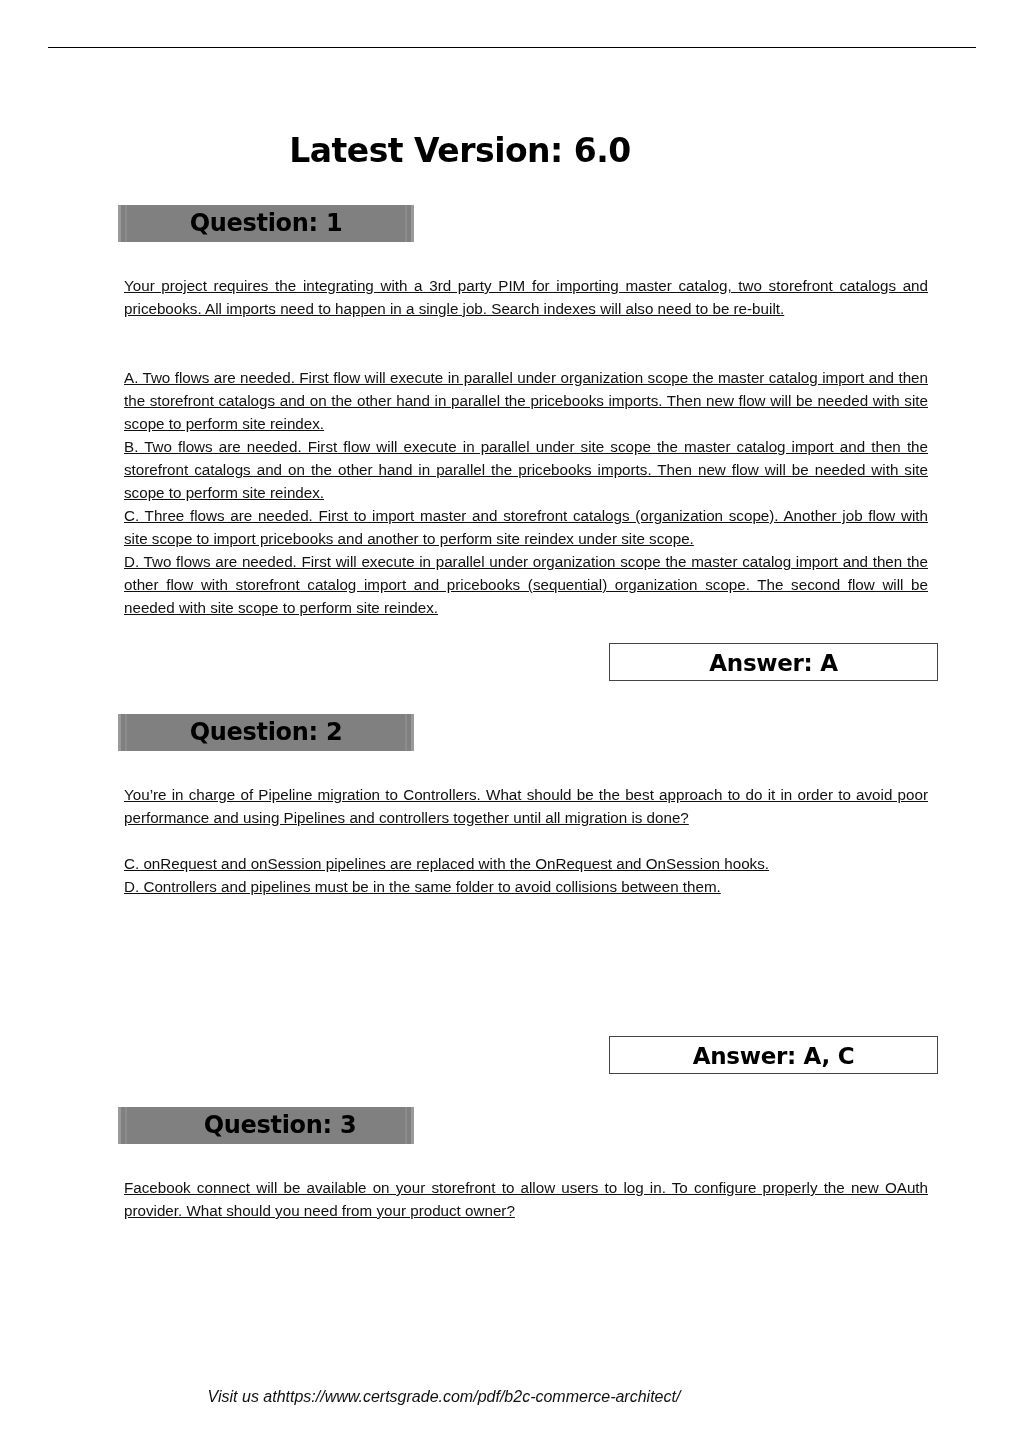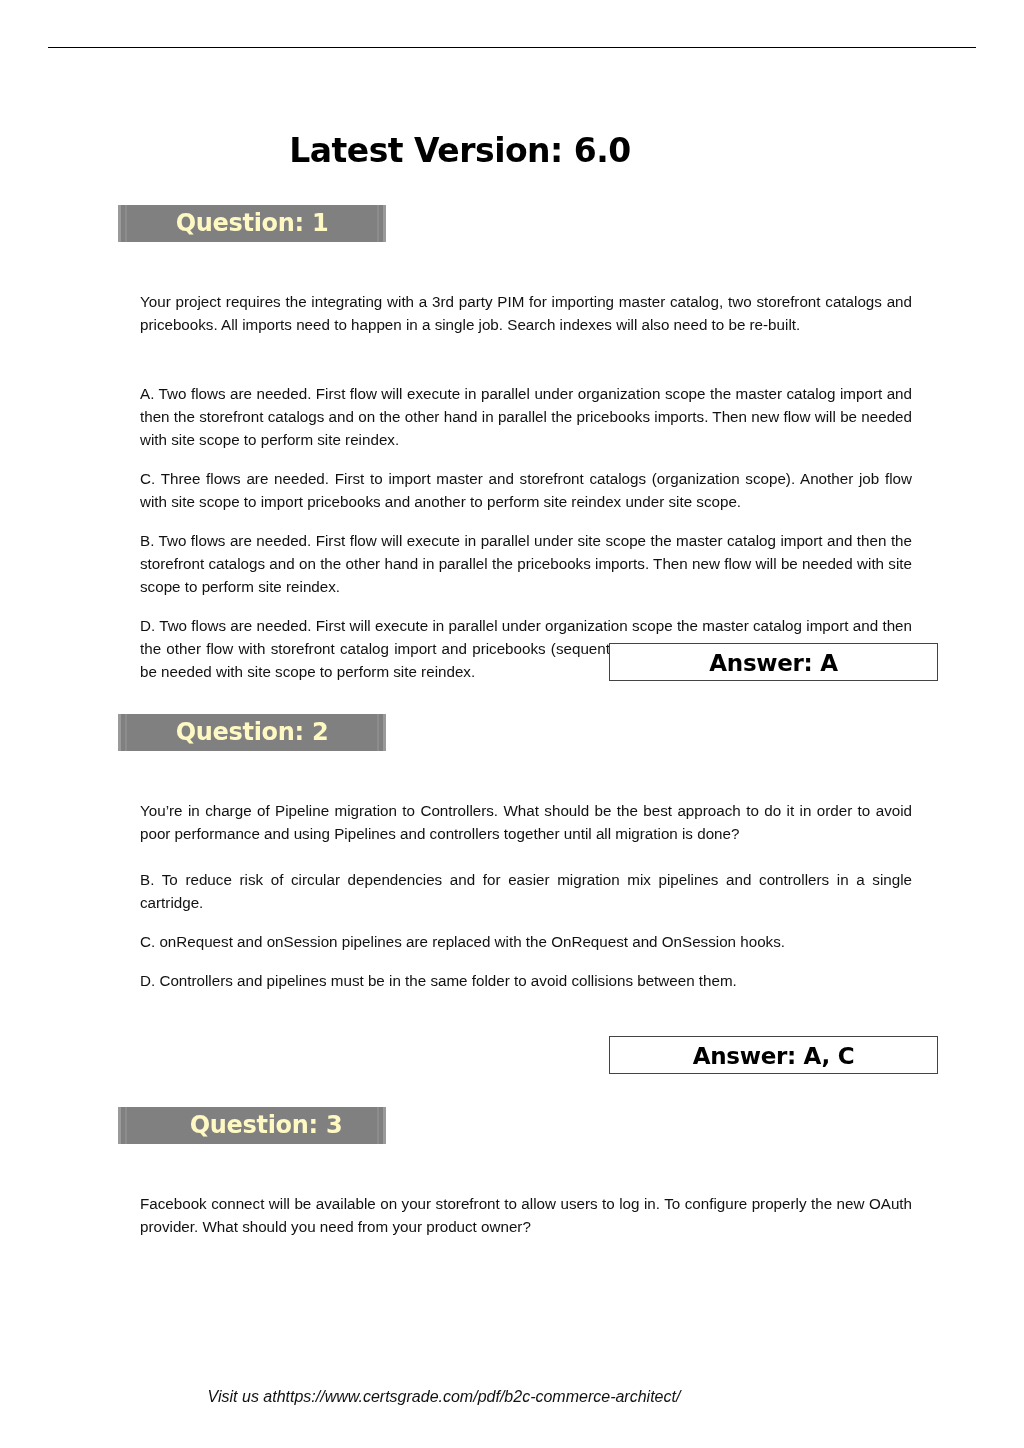--- a/index.html
+++ b/index.html
@@ -32,27 +32,27 @@
       font-family: "DejaVu Sans", sans-serif;
       font-weight: bold;
       font-size: 33px;
       letter-spacing: -0.5px;
       color: #000000;
       line-height: 50px;
     }
     .q-header {
       position: absolute;
       left: 118px;
-      width: 268px;
+      width: 296px;
       height: 37px;
       background: #808080;
       box-sizing: border-box;
       border-left: 3px solid #9a9a9a;
       border-right: 3px solid #9a9a9a;
-      color: #fef9c3;
+      color: #000000;
       font-family: "DejaVu Sans", sans-serif;
       font-weight: bold;
       font-size: 24px;
       line-height: 37px;
       text-align: center;
       letter-spacing: -0.3px;
     }
     .q-header::before, .q-header::after {
       content: "";
       position: absolute;
@@ -69,22 +69,23 @@
       left: 124px;
       width: 804px;
       font-family: "Liberation Sans", sans-serif;
       font-size: 15.2px;
       line-height: 23px;
       text-align: justify;
       color: #111111;
       margin: 0;
     }
     .body-text p {
-      margin: 16px;
+      margin: 0;
       text-align: justify;
+      text-decoration: underline;
     }
     .answer-box {
       position: absolute;
       left: 609px;
       width: 329px;
       height: 38px;
       box-sizing: border-box;
       border: 1px solid #444444;
       background: #ffffff;
       text-align: center;
@@ -117,37 +118,36 @@
 <div class="q-header" style="top:205px;">
   <span>Question: 1</span>
 </div>
 
 <div class="body-text" style="top:274px;">
   <p>Your project requires the integrating with a 3rd party PIM for importing master catalog, two storefront catalogs and pricebooks. All imports need to happen in a single job. Search indexes will also need to be re-built.</p>
 </div>
 
 <div class="body-text" style="top:366px;">
   <p>A. Two flows are needed. First flow will execute in parallel under organization scope the master catalog import and then the storefront catalogs and on the other hand in parallel the pricebooks imports. Then new flow will be needed with site scope to perform site reindex.</p>
+  <p>B. Two flows are needed. First flow will execute in parallel under site scope the master catalog import and then the storefront catalogs and on the other hand in parallel the pricebooks imports. Then new flow will be needed with site scope to perform site reindex.</p>
   <p>C. Three flows are needed. First to import master and storefront catalogs (organization scope). Another job flow with site scope to import pricebooks and another to perform site reindex under site scope.</p>
-  <p>B. Two flows are needed. First flow will execute in parallel under site scope the master catalog import and then the storefront catalogs and on the other hand in parallel the pricebooks imports. Then new flow will be needed with site scope to perform site reindex.</p>
   <p>D. Two flows are needed. First will execute in parallel under organization scope the master catalog import and then the other flow with storefront catalog import and pricebooks (sequential) organization scope. The second flow will be needed with site scope to perform site reindex.</p>
 </div>
 
 <div class="answer-box" style="top:643px;">Answer: A</div>
 
 <div class="q-header" style="top:714px;">
   <span>Question: 2</span>
 </div>
 
 <div class="body-text" style="top:783px;">
   <p>You’re in charge of Pipeline migration to Controllers. What should be the best approach to do it in order to avoid poor performance and using Pipelines and controllers together until all migration is done?</p>
 </div>
 
 <div class="body-text" style="top:852px;">
-  <p>B. To reduce risk of circular dependencies and for easier migration mix pipelines and controllers in a single cartridge.</p>
   <p>C. onRequest and onSession pipelines are replaced with the OnRequest and OnSession hooks.</p>
   <p>D. Controllers and pipelines must be in the same folder to avoid collisions between them.</p>
 </div>
 
 <div class="answer-box" style="top:1036px;">Answer: A, C</div>
 
 <div class="q-header" style="top:1107px;padding-left:28px;">
   <span>Question: 3</span>
 </div>
 

